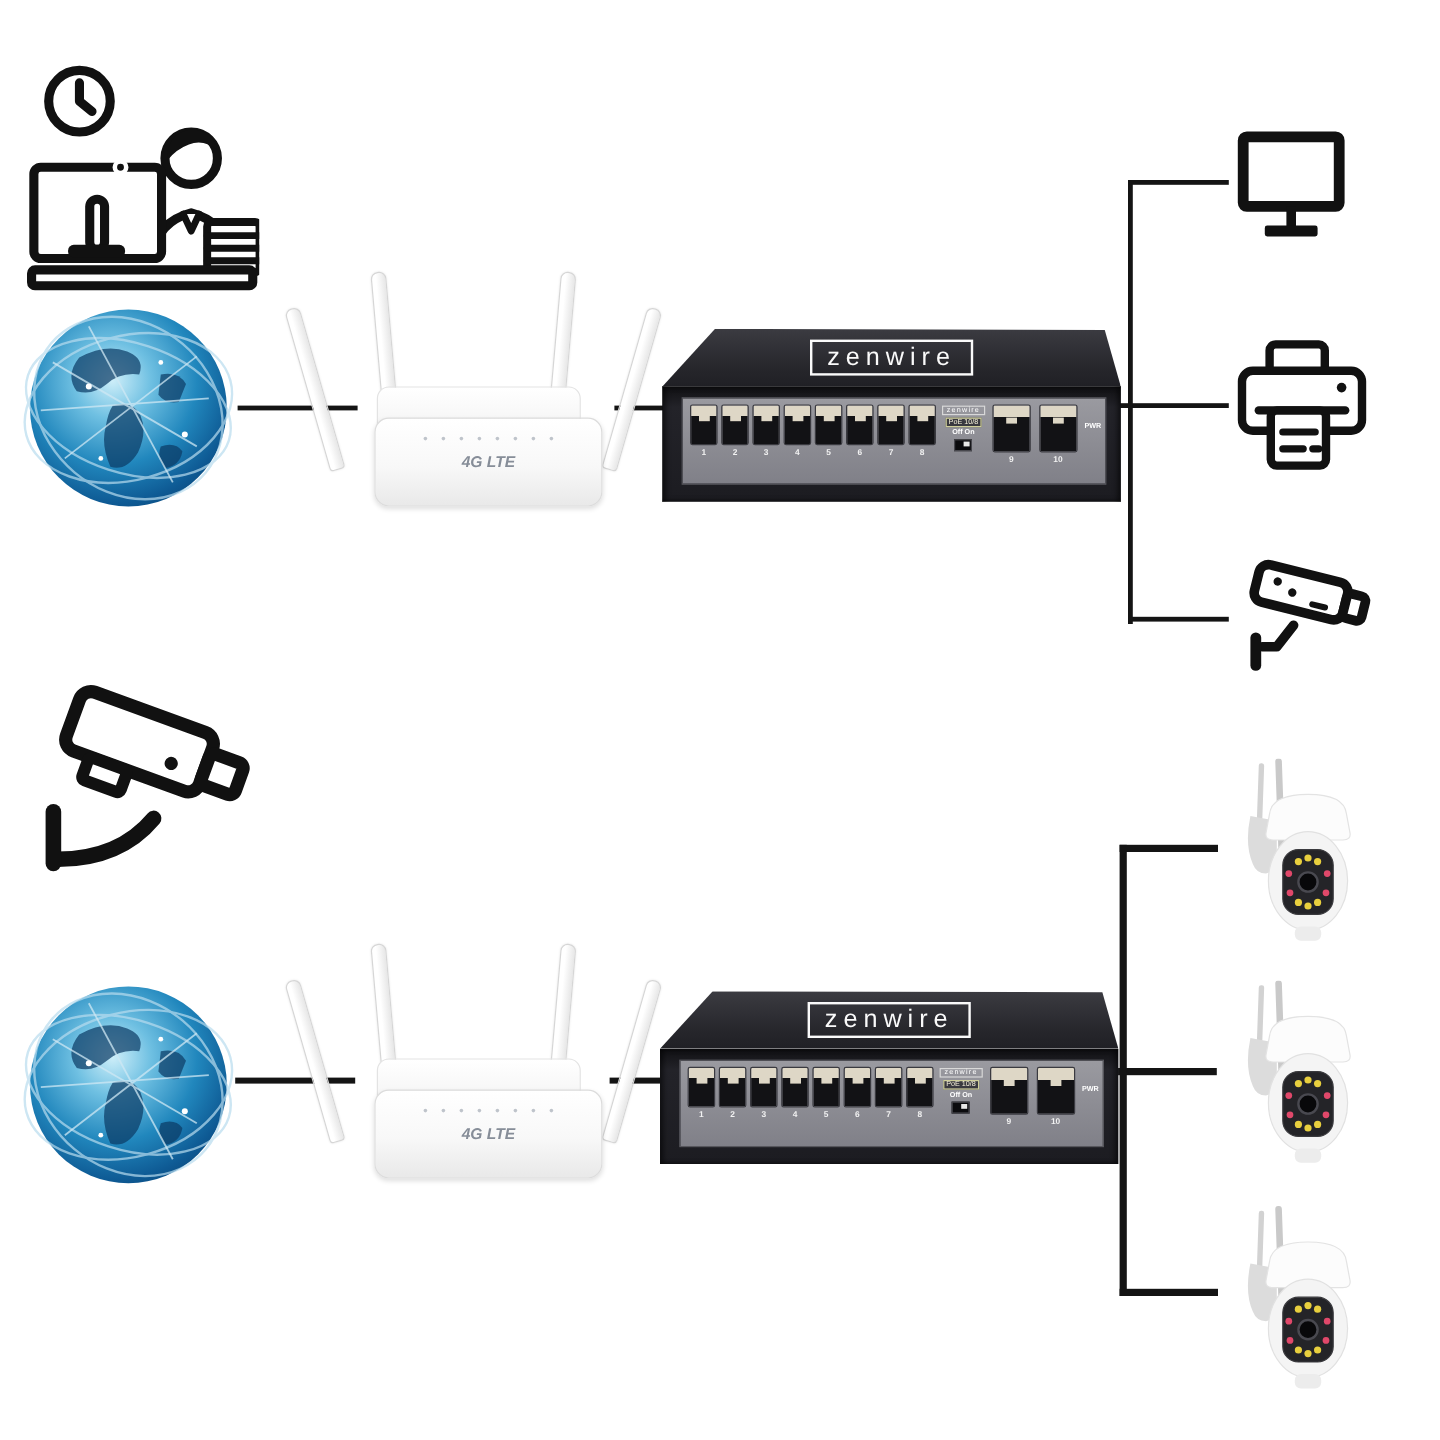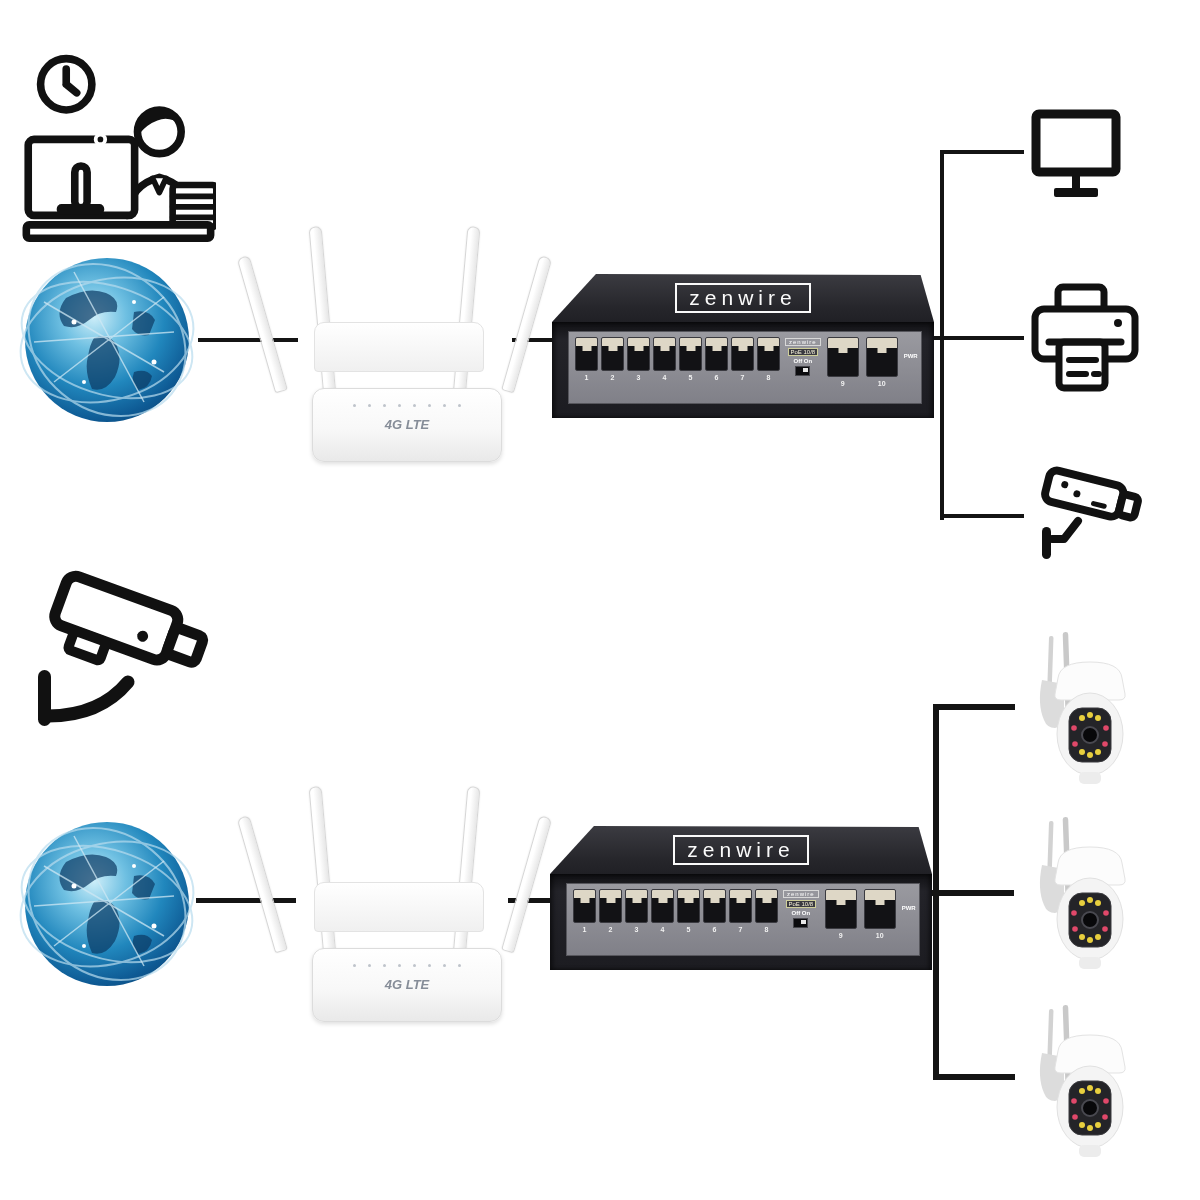--- a/index.html
+++ b/index.html
@@ -19,21 +19,21 @@
        box-shadow:0 0 2px rgba(0,0,0,.10);}
   .ant.a1{left:16px;top:28px;height:138px;transform:rotate(-16deg);transform-origin:50% 92%;}
   .ant.a2{left:66px;top:2px;height:166px;transform:rotate(-5deg);transform-origin:50% 92%;}
   .ant.a3{left:198px;top:2px;height:166px;transform:rotate(5deg);transform-origin:50% 92%;}
   .ant.a4{left:248px;top:28px;height:138px;transform:rotate(16deg);transform-origin:50% 92%;}
   .r-deck{position:absolute;left:58px;right:48px;top:98px;height:48px;
           background:linear-gradient(180deg,#ffffff,#f0f0f0);border:1px solid #e3e3e3;
           border-radius:10px 10px 4px 4px;}
   .r-body{position:absolute;left:56px;right:30px;top:124px;height:72px;
           background:linear-gradient(180deg,#ffffff 0,#f8f8f8 55%,#e9e9e9);
-          border:1px solid #dcdcdc;border-radius:12px;box-shadow:0 2px 4px rgba(0,0,0,.13);margin-top:40px;}
+          border:1px solid #dcdcdc;border-radius:12px;box-shadow:0 2px 4px rgba(0,0,0,.13);}
   .r-leds{position:absolute;left:50%;top:15px;transform:translateX(-50%);display:flex;gap:12px;}
   .r-leds i{width:3px;height:3px;border-radius:50%;background:#bfc4cb;}
   .r-logo{position:absolute;left:50%;top:28px;transform:translateX(-50%);
           font-style:italic;font-weight:bold;font-size:13px;color:#868d98;white-space:nowrap;}
 
   
   .sw{position:absolute;width:382px;height:144px;z-index:3;}
   .sw-top{position:relative;height:48px;display:flex;align-items:center;justify-content:center;
           background:linear-gradient(180deg,#3b3b41,#26262b 70%,#202025);
           clip-path:polygon(11.5% 0,96.5% 2%,100% 100%,0% 100%);}

